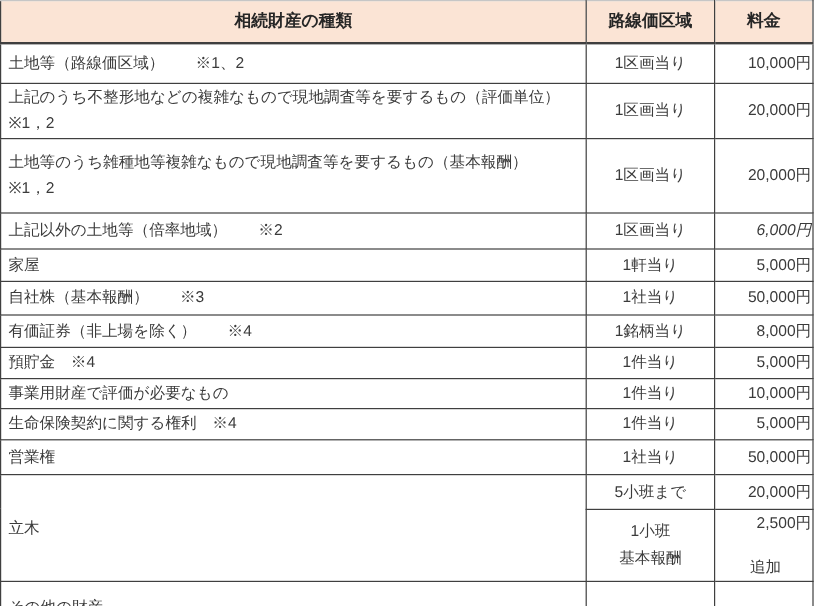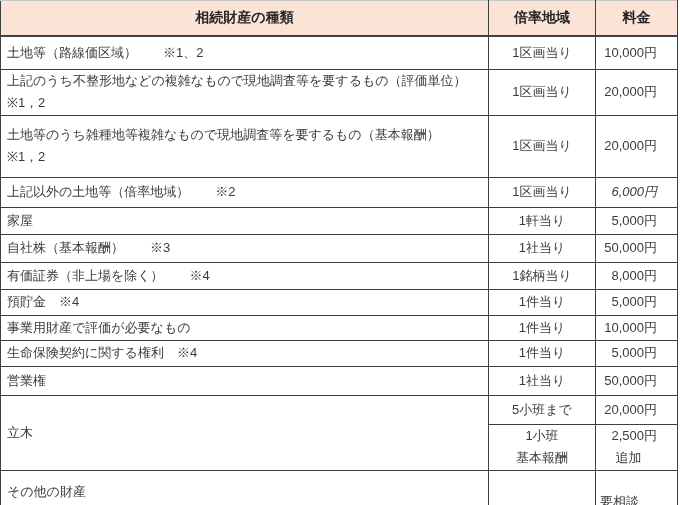--- a/index.html
+++ b/index.html
@@ -40,21 +40,21 @@
     font-size:13px;
     line-height:22px;
     color:var(--text);
   }
   .fee-table td.label{
     text-align:left;
     padding-left:6px;
     padding-right:6px;
   }
   .fee-table td.unit{text-align:center;}
-  .fee-table td.fee{padding-right:20px;padding-left:4px;}
+  .fee-table td.fee{padding-right:1px;padding-left:4px;}
   .fee-table td.fee div{text-align:right;}
   
   .bottom-strip{
     width:677px;height:7px;display:flex;
     border-left:1px solid var(--light-border);
     border-right:1px solid var(--light-border);
     box-sizing:border-box;
     background:#fffdfc;
   }
   .bottom-strip .seg{height:100%;box-sizing:border-box;border-right:1px solid var(--light-border);}
@@ -67,21 +67,21 @@
 
 <table class="fee-table">
   <colgroup>
       <col class="c1">
       <col class="c2">
       <col class="c3">
     </colgroup>
   <thead>
     <tr>
       <th>相続財産の種類</th>
-      <th>倍率地域</th>
+      <th>路線価区域</th>
       <th>料金</th>
     </tr>
   </thead>
   <tbody>
       <tr style="height: 33px;">
         <td class="label">
           <div>土地等（路線価区域）　　※1、2</div>
         </td>
         <td class="unit">
           <div>1区画当り</div>
@@ -213,21 +213,21 @@
           <div style="text-align: right;">20,000円</div>
         </td>
       </tr>
       <tr style="height: 46px;">
         <td class="unit">
           <div>1小班</div>
           <div>基本報酬</div>
         </td>
         <td class="fee">
           <div style="text-align: right;">2,500円</div>
-          <div style="text-align: center;">追加</div>
+          <div style="text-align: center; margin-top: 15px;">追加</div>
         </td>
       </tr>
       <tr style="height: 25px;">
         <td class="label">
           <div>その他の財産</div>
         </td>
         <td class="unit">
           <div></div>
         </td>
         <td class="fee">

